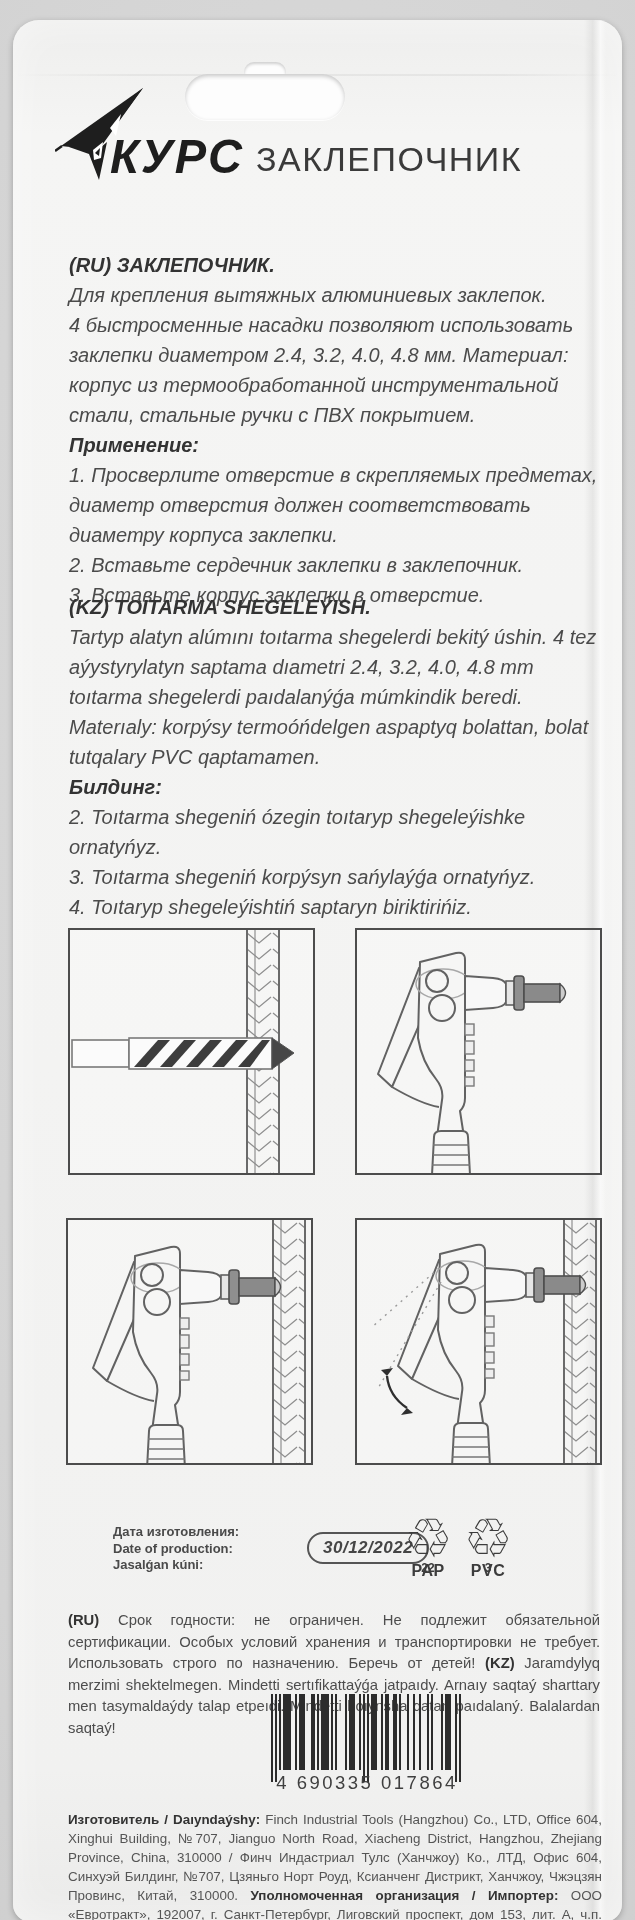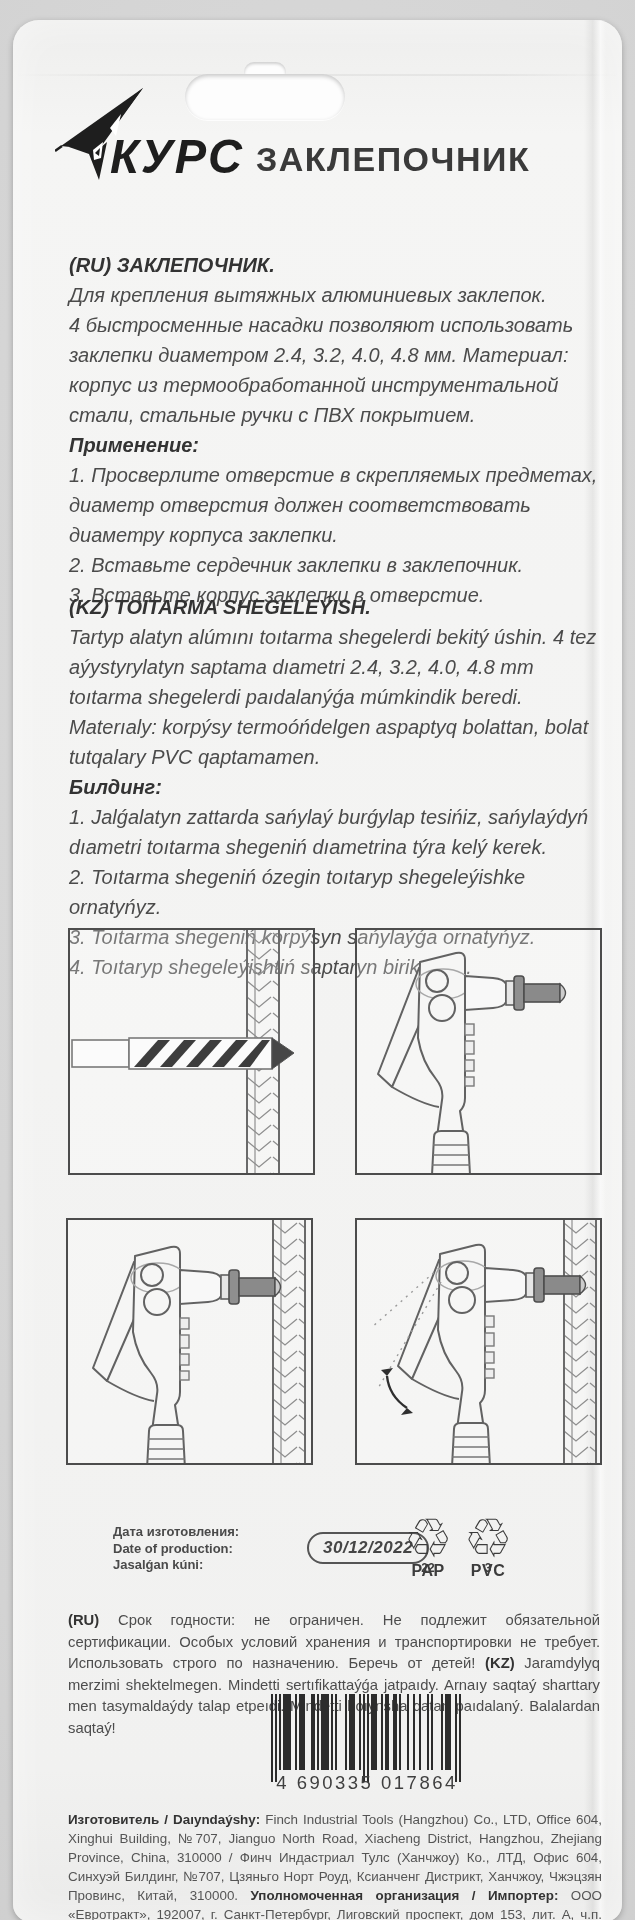--- a/index.html
+++ b/index.html
@@ -26,21 +26,21 @@
   .hang-bump{
     position:absolute;left:231px;top:42px;width:42px;height:30px;border-radius:10px 10px 0 0;
     background:#fdfdfd;box-shadow:inset 0 2px 3px rgba(0,0,0,.18);
   }
   .logo-arrow{position:absolute;left:42px;top:64px;width:92px;height:100px;}
   .logo-text{
     position:absolute;left:97px;top:108px;font-size:47px;font-weight:bold;font-style:italic;
     letter-spacing:2px;color:#1e1e1e;transform:scaleY(1.04);
   }
   .product-title{
-    position:absolute;left:243px;top:120px;font-size:34px;font-weight:bold;
+    position:absolute;left:243px;top:120px;font-size:34px;font-weight:normal;
     letter-spacing:1.5px;color:#3a3a3a;text-align:center;
   }
   .textblock{position:absolute;left:56px;width:534px;color:#4b4b4b;font-size:20px;line-height:30px;font-style:italic;}
   .textblock p{margin:0;}
   .tb-heading{font-weight:bold;color:#333;}
   #ru-block{top:230px;}
   #kz-block{top:572px;}
   .diagram{
     position:absolute;width:243px;height:243px;border:2.5px solid #4c4c4c;background:rgba(255,255,255,.25);
   }
@@ -145,21 +145,20 @@
         <p>2. Вставьте сердечник заклепки в заклепочник.</p>
         <p>3. Вставьте корпус заклепки в отверстие.</p>
       </div>
   </div>
 
   <div class="textblock" id="kz-block">
     <p class="tb-heading">(KZ) TOITARMA SHEGELEÝISH.</p>
     <p>Tartyp alatyn alúmını toıtarma shegelerdi bekitý úshin. 4 tez aýystyrylatyn saptama dıametri 2.4, 3.2, 4.0, 4.8 mm toıtarma shegelerdi paıdalanýǵa múmkindik beredi. Materıaly: korpýsy termoóńdelgen aspaptyq bolattan, bolat tutqalary PVC qaptamamen.</p>
     <p class="tb-heading">Билдинг:</p>
     <div>
-        <p>1. Jalǵalatyn zattarda sańylaý burǵylap tesińiz, sańylaýdyń dıametri toıtarma shegeniń dıametrina týra kelý kerek.</p>
         <p>2. Toıtarma shegeniń ózegin toıtaryp shegeleýishke ornatyńyz.</p>
         <p>3. Toıtarma shegeniń korpýsyn sańylaýǵa ornatyńyz.</p>
         <p>4. Toıtaryp shegeleýishtiń saptaryn biriktirińiz.</p>
       </div>
   </div>
 
   <div class="diagram" id="diag1">
     <svg viewBox="0 0 243 243">
       <use href="#wall" transform="translate(176,0)"></use>
       <rect x="2" y="110" width="57" height="27" fill="#fbfbfb" stroke="#7a7a7a" stroke-width="1.6"></rect>

